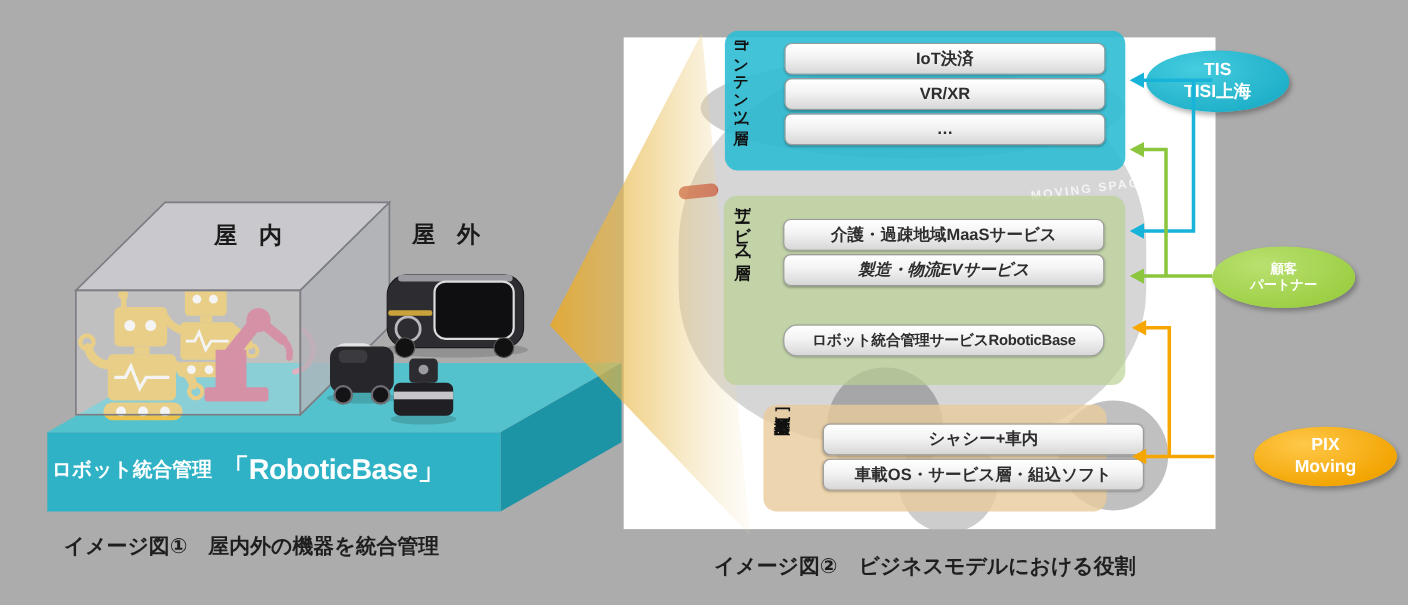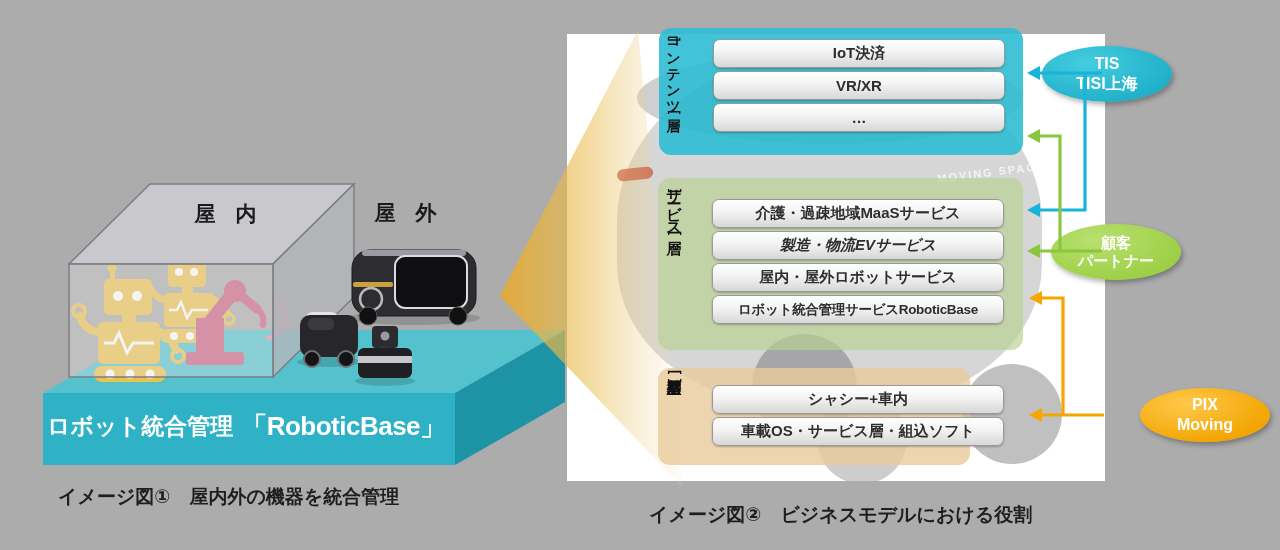--- a/index.html
+++ b/index.html
@@ -11,43 +11,43 @@
   .wm{position:absolute;}
   .wm-body{left:50px;top:20px;width:425px;height:350px;border-radius:48% 48% 40% 40%;background:#77777b;opacity:.30;}
   .wm-roof{left:70px;top:18px;width:385px;height:92px;border-radius:50%;background:#47474b;opacity:.26;}
   .wm-wheel{border-radius:50%;background:#59595d;opacity:.38;}
   .wm-taillight{left:50px;top:134px;width:36px;height:12px;background:#bf3f2e;border-radius:6px;transform:rotate(-6deg);opacity:.8;}
   .wm-text{left:370px;top:132px;font-size:11px;font-weight:700;letter-spacing:2px;color:rgba(255,255,255,.72);transform:rotate(-7deg);}
   
   .layerbox{border-radius:12px;z-index:3;}
   .box-contents{left:659px;top:28px;width:364px;height:127px;background:rgba(47,188,211,.90);}
   .box-service{left:658px;top:178px;width:365px;height:172px;background:rgba(184,209,146,.68);}
-  .box-foundation{left:658px;top:368px;width:312px;height:97px;background:rgba(233,203,155,.80);}
+  .box-foundation{left:694px;top:368px;width:312px;height:97px;background:rgba(233,203,155,.80);}
   .vlabel{position:absolute;left:6px;top:0;bottom:0;display:flex;align-items:center;
           writing-mode:vertical-rl;text-align:center;font-weight:700;color:#111;}
   .vlabel-contents{font-size:14px;}
   .vlabel-service{font-size:15px;}
   .vlabel-foundation{font-size:15px;}
   .bar{position:absolute;left:54px;width:290px;height:27px;border-radius:7px;
        background:linear-gradient(180deg,#ffffff 0%,#f3f3f3 45%,#d7d7d7 100%);
        border:1px solid #9a9a9a;box-shadow:0 1px 2px rgba(0,0,0,.25);
        display:flex;align-items:center;justify-content:center;
        font-size:15px;font-weight:700;color:#2e2e2e;white-space:nowrap;}
   .bar-small{font-size:13.5px;letter-spacing:-0.3px;}
   
   .badge{width:130px;height:56px;border-radius:50%;display:flex;flex-direction:column;
          align-items:center;justify-content:center;color:#fff;font-weight:700;line-height:1.22;
          box-shadow:2px 3px 5px rgba(0,0,0,.30);z-index:3;font-size:16px;white-space:nowrap;}
   .badge-tis{left:1042px;top:46px;background:radial-gradient(ellipse at 35% 30%,#45ccdf,#1fb0c9 75%);}
-  .badge-customer{left:1051px;top:224px;font-size:15px;background:radial-gradient(ellipse at 35% 30%,#b9e070,#9ccf44 75%);}
+  .badge-customer{left:1102px;top:224px;font-size:12px;background:radial-gradient(ellipse at 35% 30%,#b9e070,#9ccf44 75%);}
   .badge-pix{left:1140px;top:388px;height:54px;background:radial-gradient(ellipse at 35% 30%,#ffc84a,#f2a400 75%);}
   
   .face-label{font-size:21px;font-weight:700;color:#1a1a1a;letter-spacing:7px;z-index:3;text-align:center;width:90px;}
   .platform-label{left:47px;top:409px;display:flex;align-items:center;gap:8px;color:#ffffff;z-index:3;white-space:nowrap;}
-  .platform-label .prefix{font-size:23px;font-weight:700;}
+  .platform-label .prefix{font-size:18px;font-weight:700;}
   .platform-label .name{font-size:26px;font-weight:700;letter-spacing:-0.5px;}
   .caption{font-size:19px;font-weight:600;color:#1e1e1e;z-index:3;white-space:nowrap;}
   svg.under{left:0;top:0;z-index:2;pointer-events:none;}
   svg.over{left:0;top:0;z-index:4;pointer-events:none;}
 </style>
 </head>
 <body>
 
 <div class="stage">
 
@@ -173,22 +173,21 @@
     <div class="vlabel vlabel-contents">［コンテンツ層］</div>
     <div class="bar" style="top:11px;">IoT決済</div>
     <div class="bar" style="top:43px;">VR/XR</div>
     <div class="bar" style="top:75px;">…</div>
   </div>
 
   <div class="abs layerbox box-service">
     <div class="vlabel vlabel-service">［サービス層］</div>
     <div class="bar" style="top:21px;">介護・過疎地域MaaSサービス</div>
     <div class="bar" style="top:53px;font-style:italic;">製造・物流EVサービス</div>
-    <div class="bar" style="top:85px;">屋内・屋外ロボットサービス</div>
-    <div class="bar bar-small" style="top:117px;">ロボット統合管理サービスRoboticBase</div>
+    <div class="bar bar-small" style="top:117px;border-radius:13px;">ロボット統合管理サービスRoboticBase</div>
   </div>
 
   <div class="abs layerbox box-foundation">
     <div class="vlabel vlabel-foundation">［基盤層］</div>
     <div class="bar" style="top:17px;">シャシー+車内</div>
     <div class="bar" style="top:49px;">車載OS・サービス層・組込ソフト</div>
   </div>
 
   <div class="abs badge badge-tis">
     <span>TIS</span>

